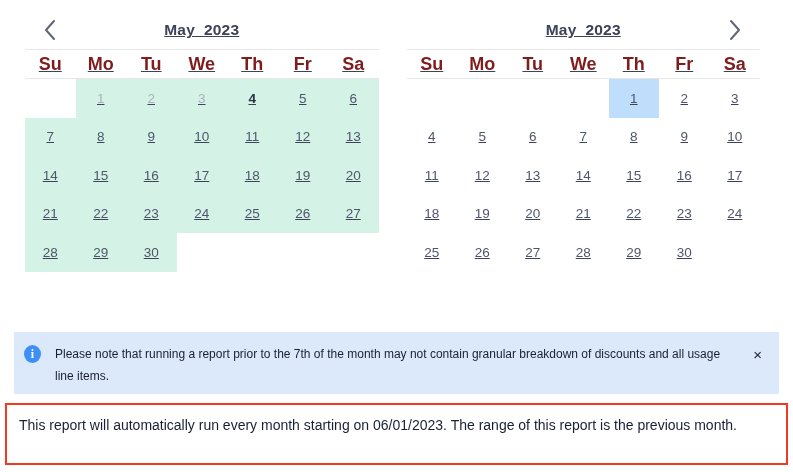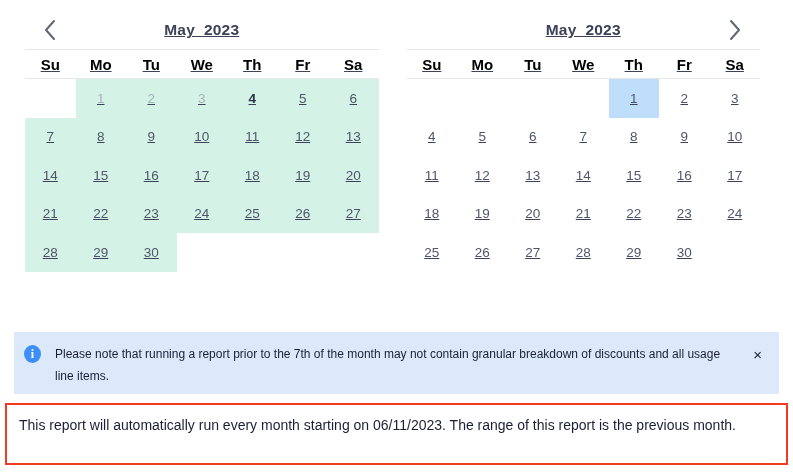--- a/index.html
+++ b/index.html
@@ -63,23 +63,23 @@
     display: grid;
     grid-template-columns: repeat(7, 1fr);
     border-top: 1px solid #e6e6e6;
     border-bottom: 1px solid #e6e6e6;
     height: 30px;
   }
   .weekday {
     display: flex;
     align-items: center;
     justify-content: center;
-    font-size: 15px;
+    font-size: 18px;
     font-weight: bold;
-    color: #000000;
+    color: #7f1d1d;
   }
 
   .days {
     display: grid;
     grid-template-columns: repeat(7, 1fr);
     grid-auto-rows: 38.5px;
   }
   .day {
     display: flex;
     align-items: center;
@@ -281,14 +281,14 @@
 
 </div>
 
 <div class="info-banner">
   <span class="info-icon">i</span>
   <span class="info-text">Please note that running a report prior to the 7th of the month may not contain granular breakdown of discounts and all usage line items.</span>
   <button class="banner-close">×</button>
 </div>
 
 <div class="schedule-note">
-  <span>This report will automatically run every month starting on 06/11/2023. The range of this report is the previous month.</span>
+  <span>This report will automatically run every month starting on 06/01/2023. The range of this report is the previous month.</span>
 </div>
 
 </body></html>

